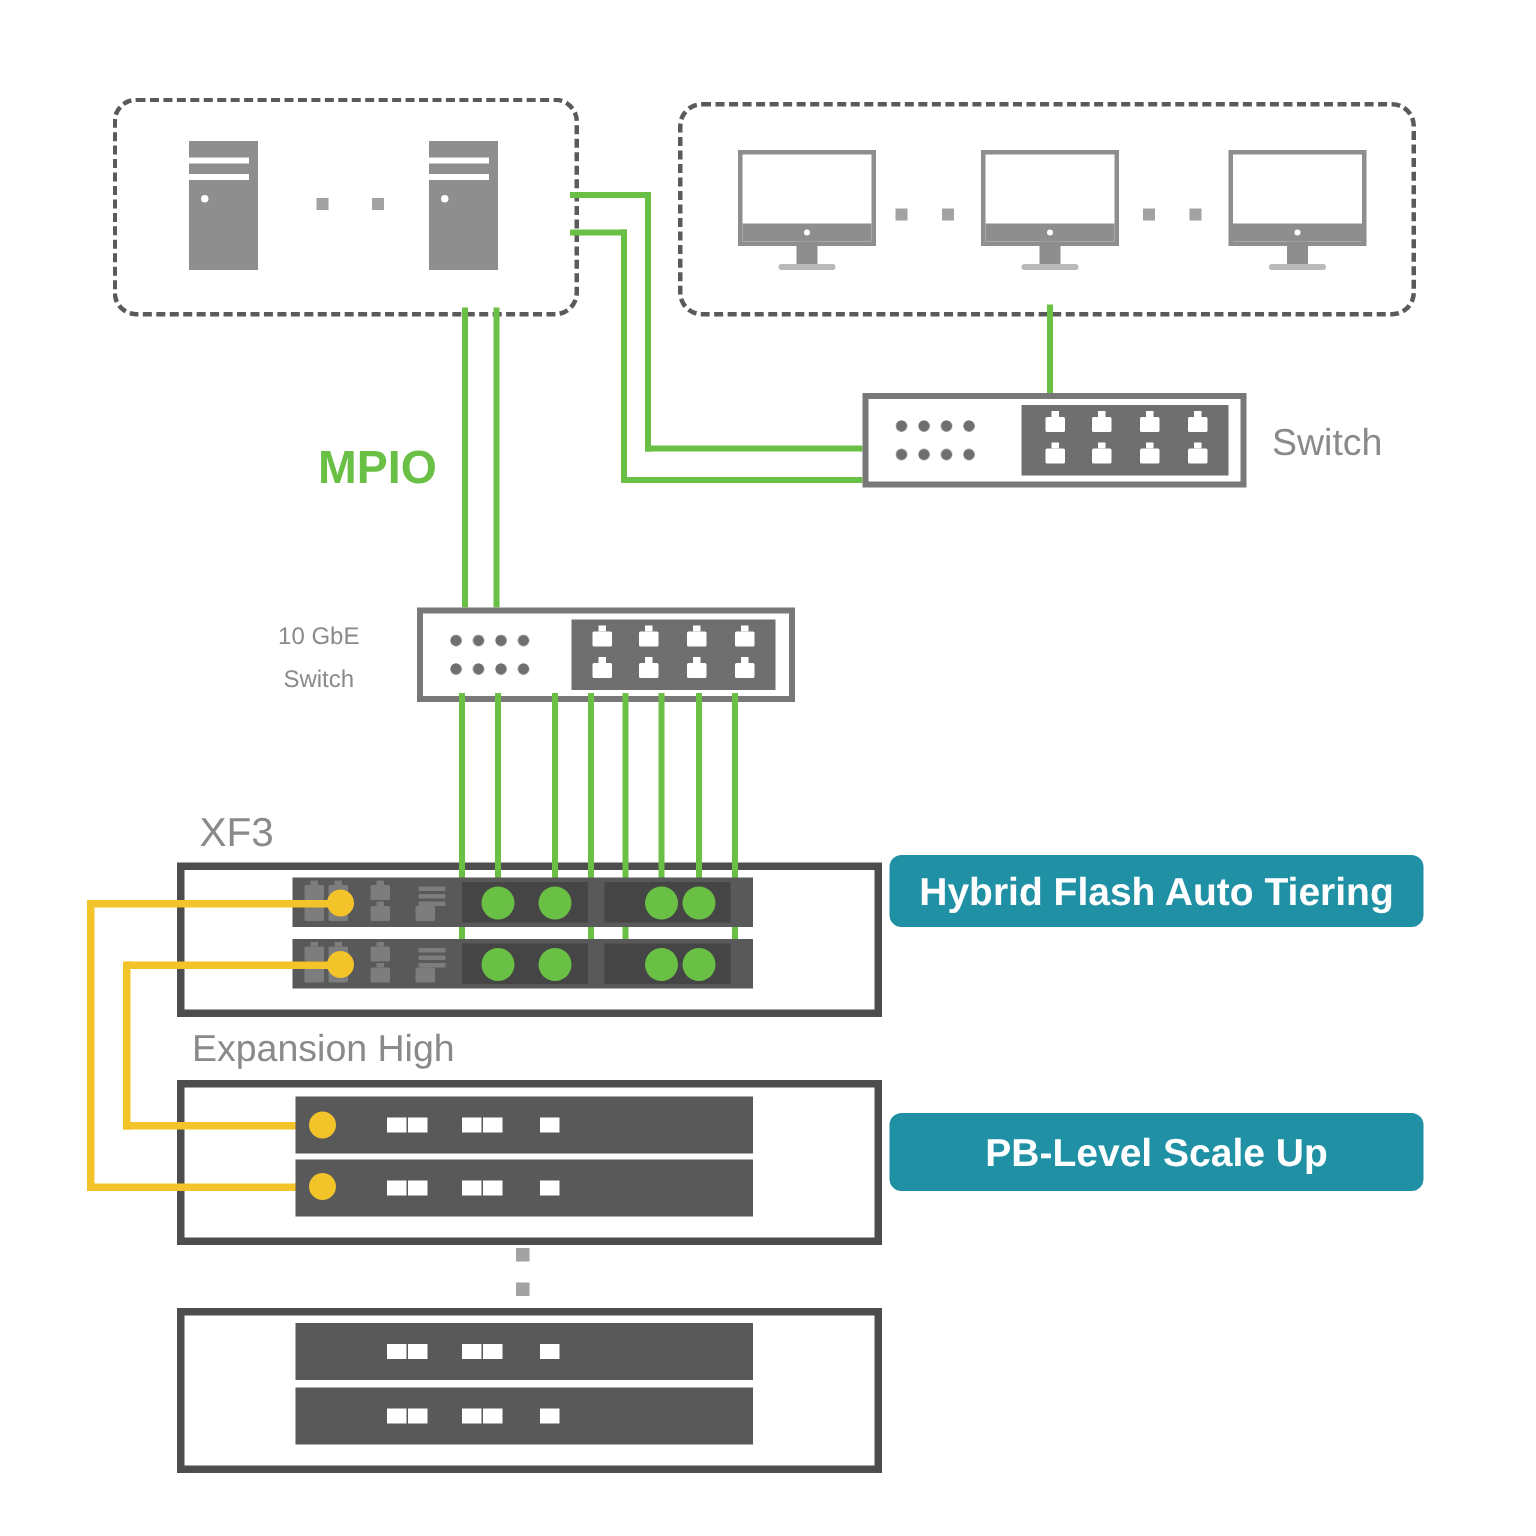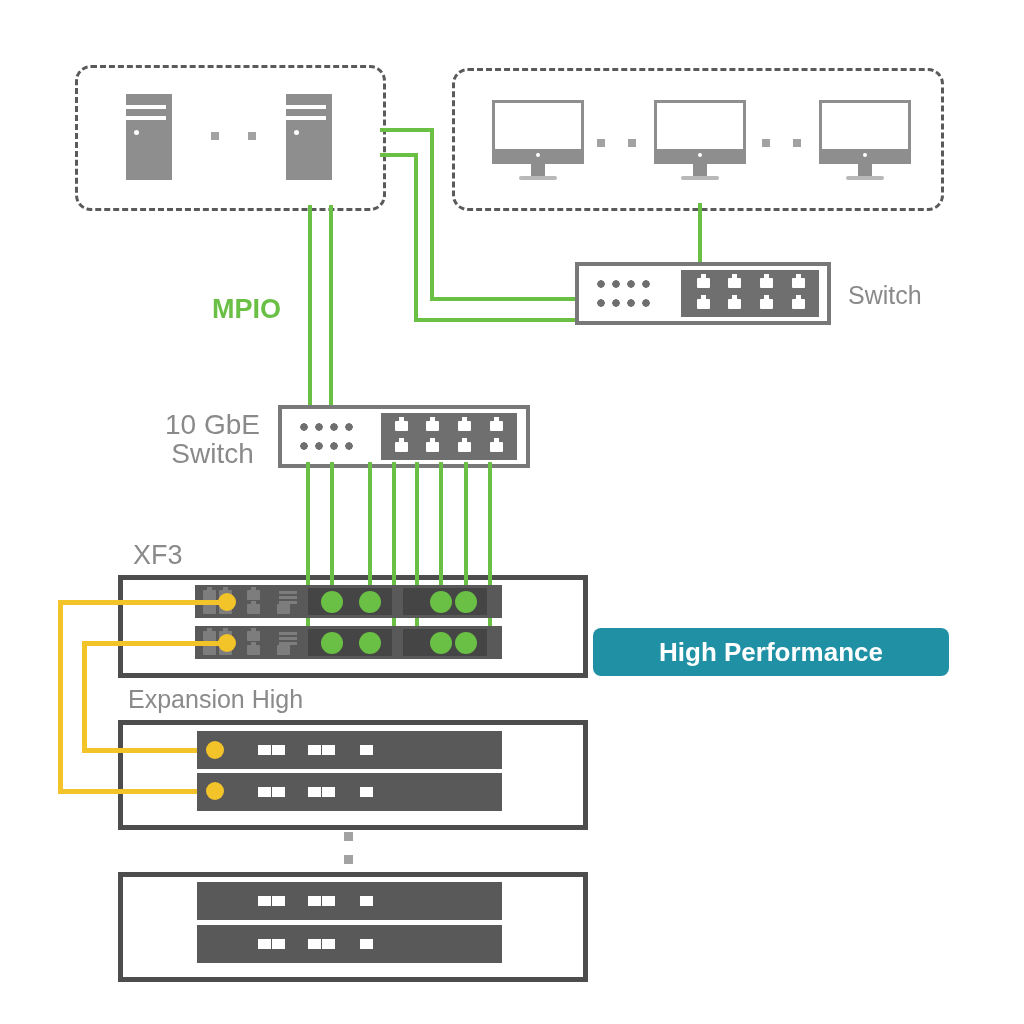--- a/index.html
+++ b/index.html
@@ -106,21 +106,21 @@
   <div class="gseg" style="left:430px;top:128px;width:4px;height:173px;"></div>
   <div class="gseg" style="left:430px;top:297px;width:147px;height:4px;"></div>
   <div class="gseg" style="left:380px;top:153px;width:38px;height:4px;"></div>
   <div class="gseg" style="left:414px;top:153px;width:4px;height:169px;"></div>
   <div class="gseg" style="left:414px;top:318px;width:163px;height:4px;"></div>
 
   <div class="gseg" style="left:698px;top:203px;width:4px;height:61px;"></div>
 
   <div class="gseg" style="left:308px;top:205px;width:4px;height:202px;"></div>
   <div class="gseg" style="left:329px;top:205px;width:4px;height:202px;"></div>
-  <div class="lbl" style="left:212px;top:294px;font-size:27px;font-weight:bold;color:var(--green);">MPIO</div>
+  <div class="lbl" style="left:212px;top:294px;font-size:31px;font-weight:bold;color:var(--green);">MPIO</div>
 
   <div class="switch" style="left:575px;top:262px;width:248px;height:55px;">
     <div class="leds"></div>
     <div class="swpanel" style="left:102px;width:138px;top:4px;">
       <div class="jack" style="left:16px;top:8px;"></div>
       <div class="jack" style="left:47px;top:8px;"></div>
       <div class="jack" style="left:79px;top:8px;"></div>
       <div class="jack" style="left:111px;top:8px;"></div>
       <div class="jack" style="left:16px;top:29px;"></div>
       <div class="jack" style="left:47px;top:29px;"></div>
@@ -136,21 +136,21 @@
       <div class="jack" style="left:14px;top:8px;"></div>
       <div class="jack" style="left:45px;top:8px;"></div>
       <div class="jack" style="left:77px;top:8px;"></div>
       <div class="jack" style="left:109px;top:8px;"></div>
       <div class="jack" style="left:14px;top:29px;"></div>
       <div class="jack" style="left:45px;top:29px;"></div>
       <div class="jack" style="left:77px;top:29px;"></div>
       <div class="jack" style="left:109px;top:29px;"></div>
     </div>
   </div>
-  <div class="lbl" style="left:160px;top:410px;width:105px;font-size:28px;line-height:29px;text-align:center;">
+  <div class="lbl" style="left:160px;top:410px;width:105px;font-size:16px;line-height:29px;text-align:center;">
     <span>10 GbE</span><br>
     <span>Switch</span>
   </div>
 
   <div class="gseg z5" style="left:330px;top:462px;width:4px;height:142px;"></div>
   <div class="gseg z5" style="left:368px;top:462px;width:4px;height:142px;"></div>
   <div class="gseg z5" style="left:439px;top:462px;width:4px;height:142px;"></div>
   <div class="gseg z5" style="left:464px;top:462px;width:4px;height:142px;"></div>
 
   <div class="gseg z5" style="left:306px;top:462px;width:4px;height:183px;"></div>
@@ -189,21 +189,22 @@
 
   <div class="yseg z5" style="left:60px;top:600px;width:167px;height:5px;"></div>
   <div class="yseg z5" style="left:58px;top:600px;width:5px;height:194px;"></div>
   <div class="yseg z5" style="left:58px;top:789px;width:157px;height:5px;"></div>
   <div class="yseg z5" style="left:84px;top:641px;width:143px;height:5px;"></div>
   <div class="yseg z5" style="left:82px;top:641px;width:5px;height:112px;"></div>
   <div class="yseg z5" style="left:82px;top:748px;width:133px;height:5px;"></div>
   <div class="yport z8" style="left:218px;top:593px;"></div>
   <div class="yport z8" style="left:218px;top:634px;"></div>
 
-  <div class="badge" style="top:628px;">High Performance</div>
+  <div class="badge" style="top:570px;">Hybrid Flash Auto Tiering</div>
+  <div class="badge" style="top:742px;height:52px;line-height:52px;">PB-Level Scale Up</div>
 
   <div class="lbl" style="left:128px;top:685px;font-size:25px;">Expansion High</div>
   <div class="chassis" style="top:720px;height:100px;"></div>
   <div class="srow z5" style="left:197px;top:731px;width:305px;height:38px;">
     <div class="sqrow" style="left:61px;top:14px;"></div>
   </div>
   <div class="srow z5" style="left:197px;top:773px;width:305px;height:38px;">
     <div class="sqrow" style="left:61px;top:14px;"></div>
   </div>
   <div class="yport z8" style="left:206px;top:741px;"></div>

